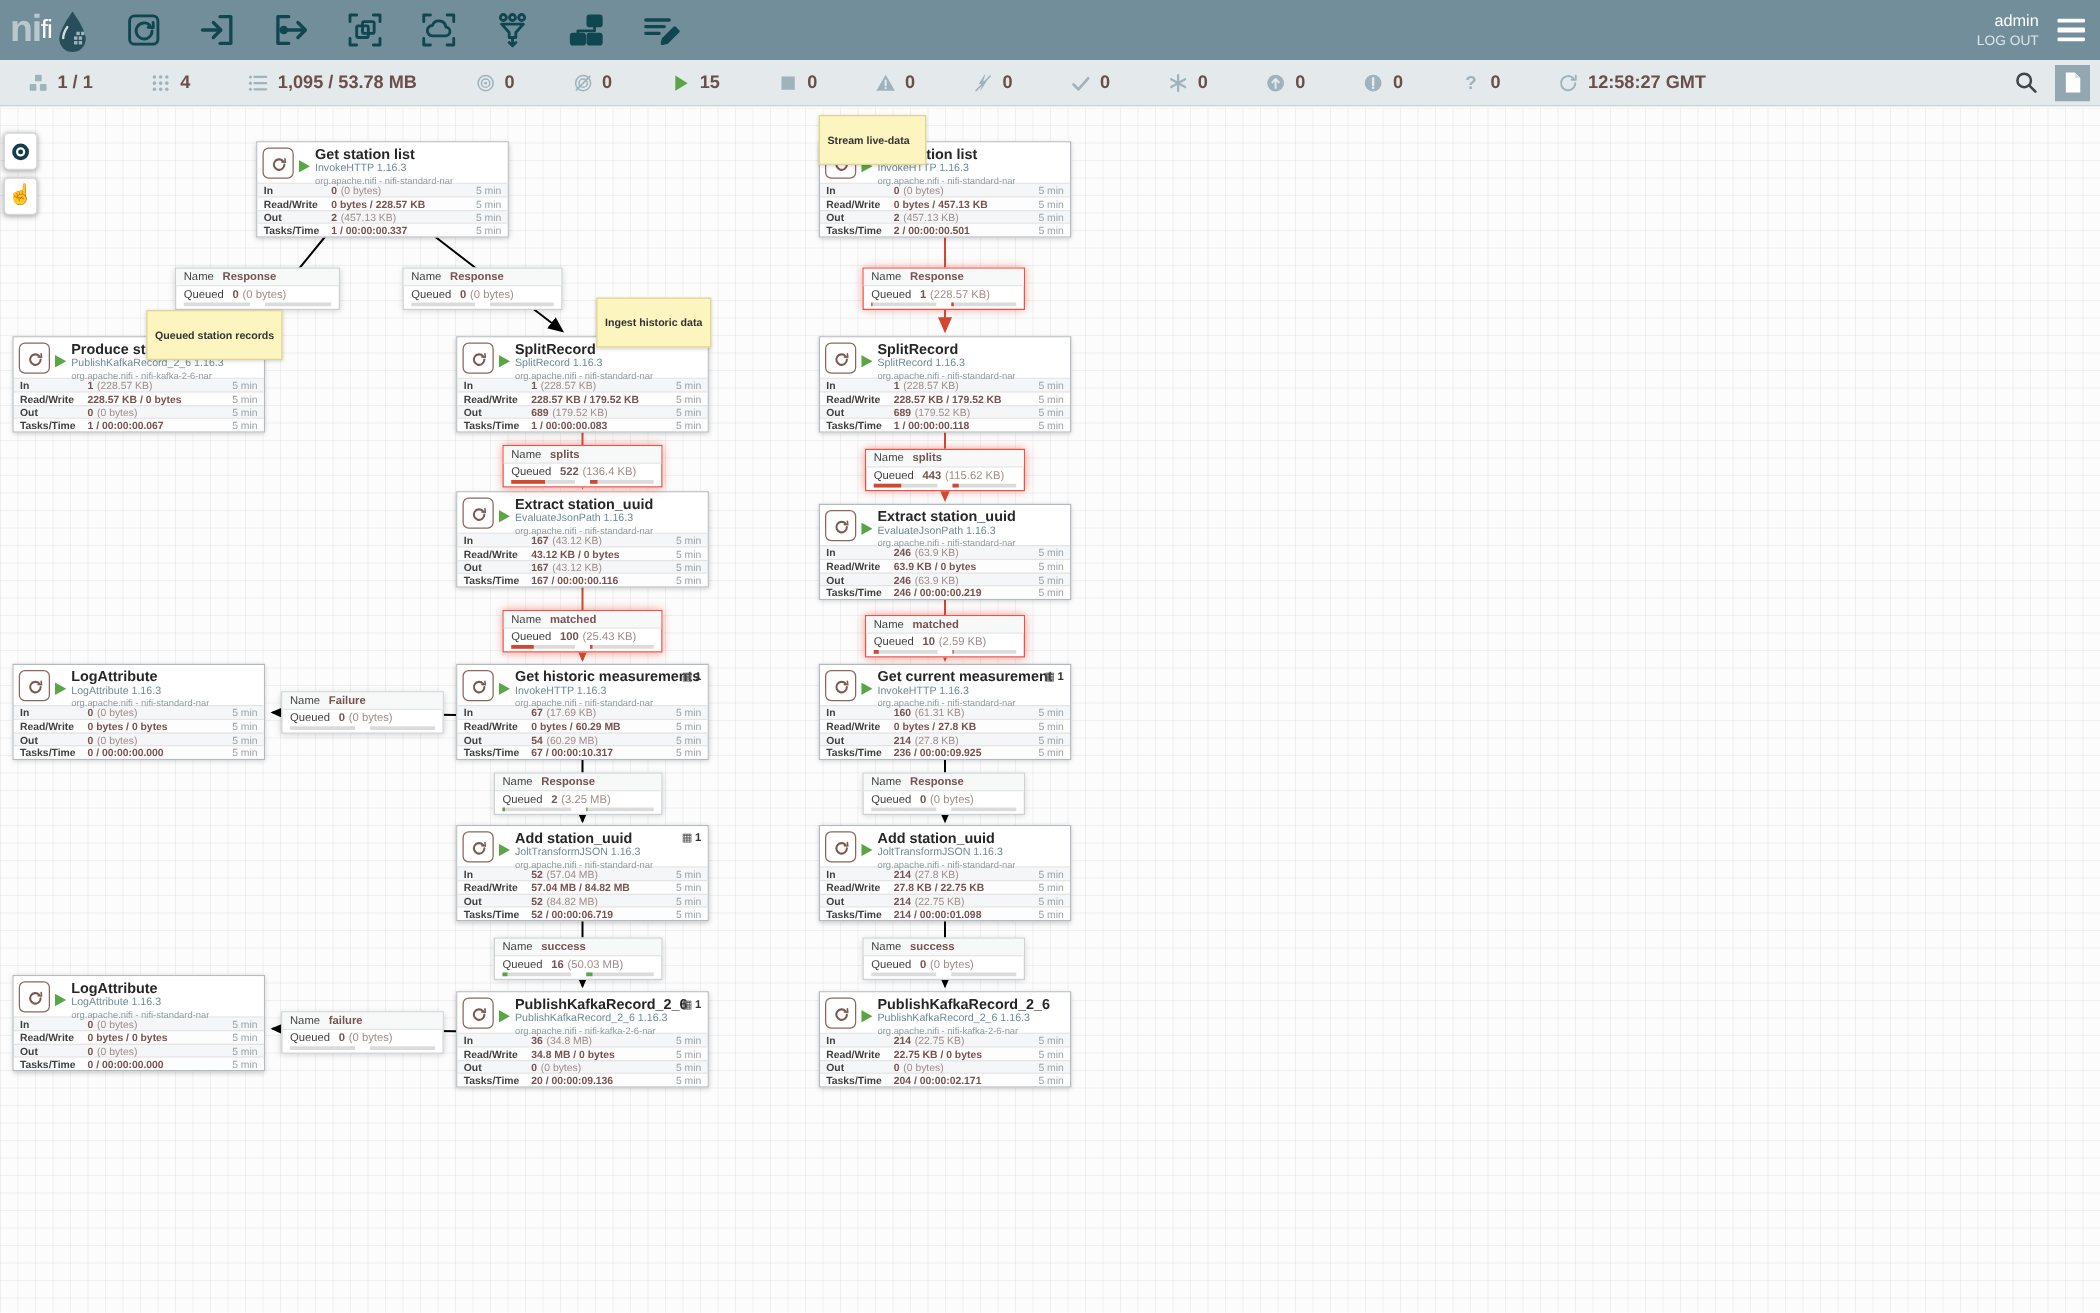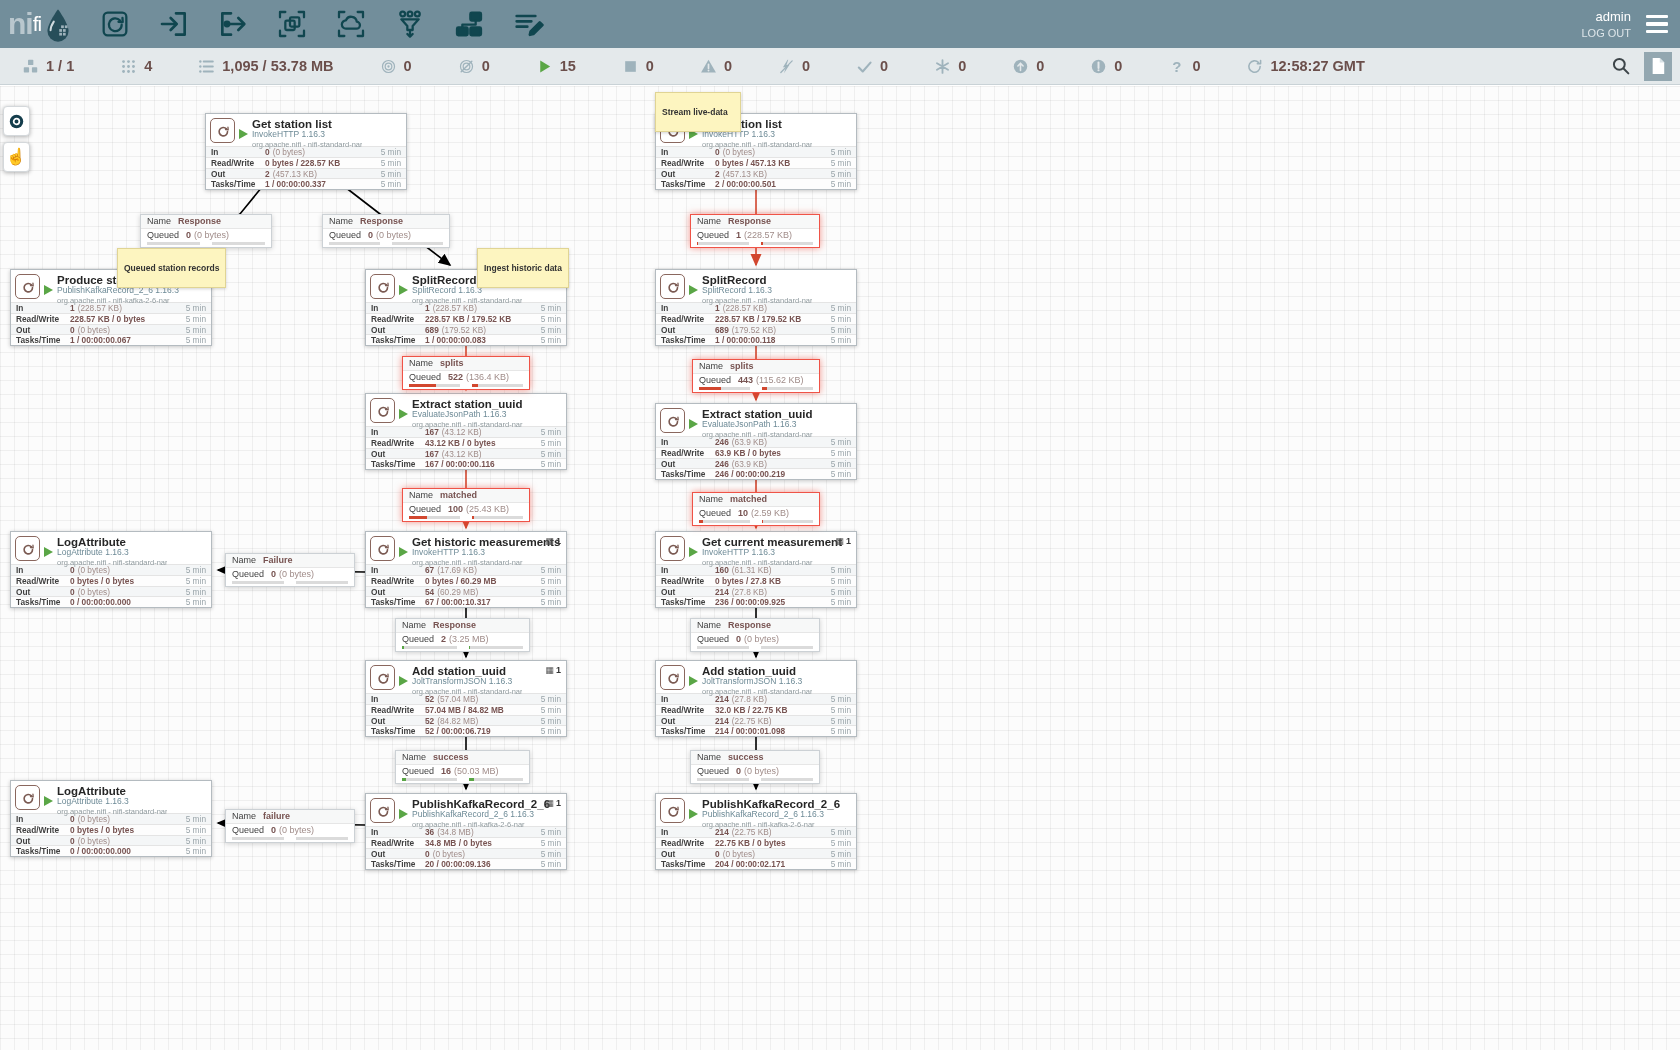--- a/index.html
+++ b/index.html
@@ -892,21 +892,21 @@
 
     </div>
     <div class="proc-stats">
           <div class="stat-row">
     <span class="stat-label">In</span>
     <span class="stat-value-cell"><b class="num">214</b><span class="paren">(27.8 KB)</span></span>
     <span class="stat-window">5 min</span>
   </div>
           <div class="stat-row">
     <span class="stat-label">Read/Write</span>
-    <span class="stat-value-cell"><b class="num">32.0 KB / 22.75 KB</b><span class="paren"></span></span>
+    <span class="stat-value-cell"><b class="num">27.8 KB / 22.75 KB</b><span class="paren"></span></span>
     <span class="stat-window">5 min</span>
   </div>
           <div class="stat-row">
     <span class="stat-label">Out</span>
     <span class="stat-value-cell"><b class="num">214</b><span class="paren">(22.75 KB)</span></span>
     <span class="stat-window">5 min</span>
   </div>
           <div class="stat-row">
     <span class="stat-label">Tasks/Time</span>
     <span class="stat-value-cell"><b class="num">214 / 00:00:01.098</b><span class="paren"></span></span>
@@ -1292,16 +1292,16 @@
           </span>
       <span class="bar">
             <i style="width: 0%;"></i>
           </span>
     </div>
   </div>
     </div>
   <div id="label-layer">
       <div class="canvas-label" style="left: 655px; top: 6px; min-width: 86px;">Stream live-data</div>
       <div class="canvas-label" style="left: 117px; top: 162px; min-width: 84px;">Queued station records</div>
-      <div class="canvas-label" style="left: 477px; top: 162px; min-width: 86px;">Ingest historic data</div>
+      <div class="canvas-label" style="left: 477px; top: 152px; min-width: 86px;">Ingest historic data</div>
     </div>
 
 </div>
 
 </body></html>

